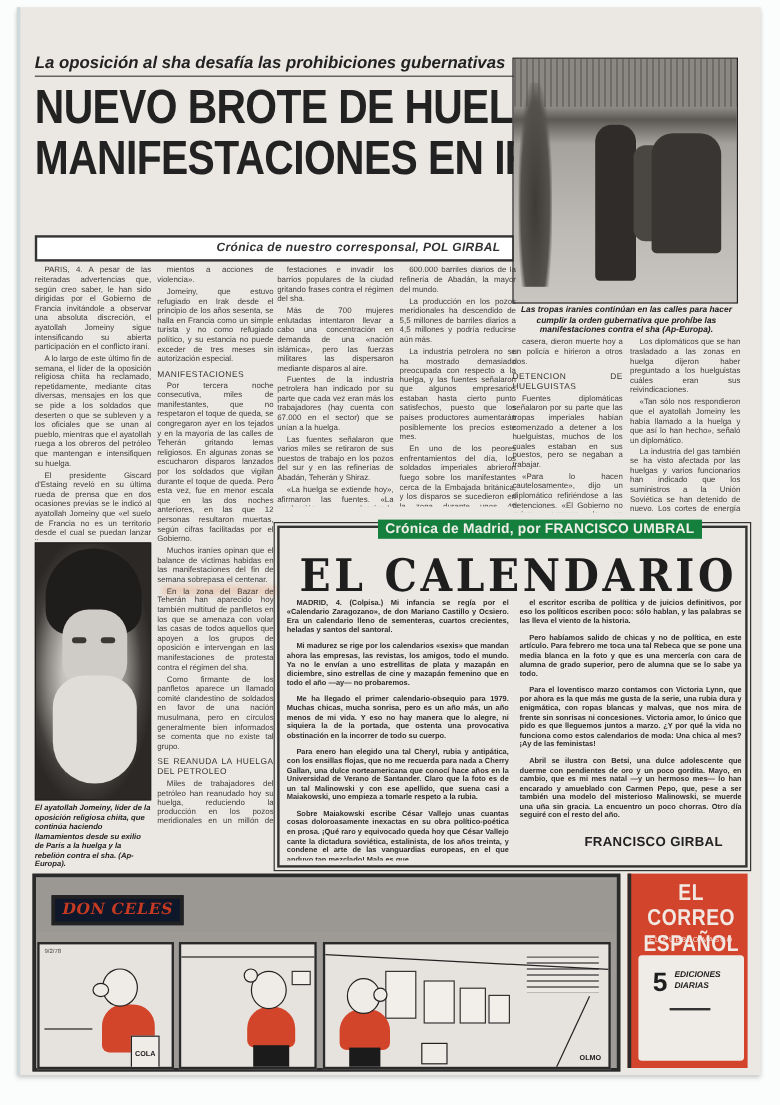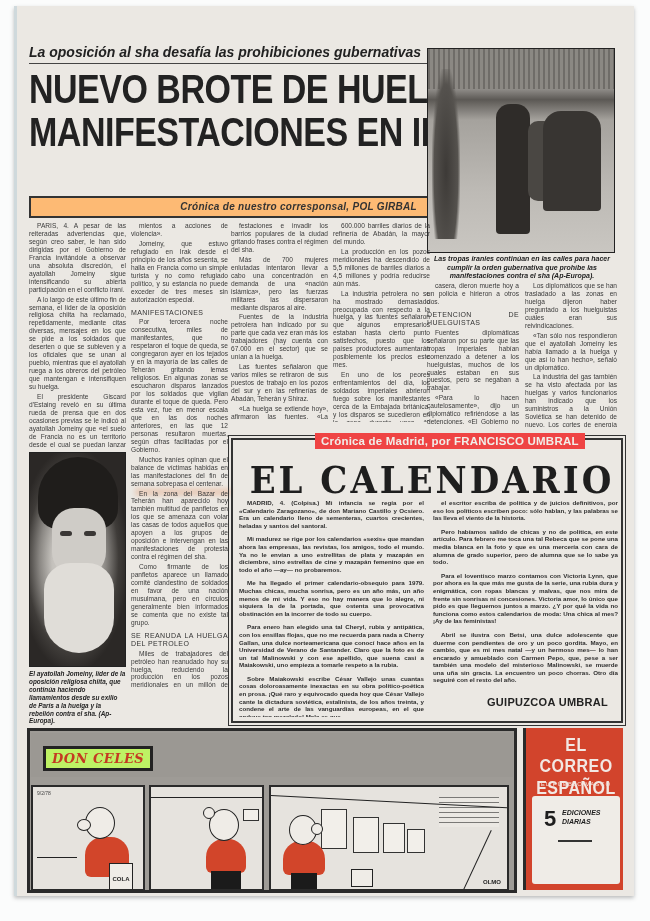--- a/index.html
+++ b/index.html
@@ -4,21 +4,21 @@
 <style>
 *{box-sizing:border-box;margin:0;padding:0}
 html,body{width:650px;height:921px;background:#fbfcfc;overflow:hidden}
 body{font-family:"Liberation Sans",sans-serif;color:#2a2a2a;position:relative}
 .page{position:absolute;left:14px;top:6px;width:620px;height:890px;background:#ebe8e3;box-shadow:0 2px 4px rgba(0,0,0,.25);border-left:3px solid #cfd9dc}
 .abs{position:absolute}
 .kicker{left:12px;top:38px;width:400px;font-weight:bold;font-style:italic;font-size:14px;color:#222;border-bottom:1px solid #444;padding-bottom:3px;white-space:nowrap}
 .headline{left:12px;top:62px;width:405px;font-family:"Liberation Sans",sans-serif;font-weight:bold;font-size:34px;line-height:36px;color:#222;letter-spacing:-.5px;transform:scaleY(1.18);transform-origin:top left;white-space:nowrap}
 .subhead{left:12px;top:148px;width:405px;font-weight:bold;font-size:14.3px;line-height:20px;color:#252525;white-space:nowrap}
 .subhead .l2{padding-left:18px;letter-spacing:.8px}
-.byline-box{left:12px;top:190px;width:400px;height:22px;background:#fdba74;border:2px solid #333;}
+.byline-box{left:12px;top:190px;width:400px;height:22px;background:#ffffff;border:2px solid #333;}
 .byline-box span{position:absolute;right:10px;top:3px;font-style:italic;font-weight:bold;font-size:10px;color:#333;letter-spacing:.3px}
 .photo1{left:410px;top:42px;width:188px;height:205px;border:1px solid #222;background:linear-gradient(180deg,#7f7c78 0%,#8d8a86 20%,#5c5955 25%,#a5a29d 35%,#bdbab5 70%,#c9c6c1 100%);overflow:hidden}
 .photo1 .bldg{position:absolute;left:0;top:0;width:100%;height:40px;background:repeating-linear-gradient(90deg,#6f6c68 0 2px,#8b8883 2px 5px)}
 .photo1 .tree{position:absolute;left:4px;top:20px;width:28px;height:170px;background:radial-gradient(ellipse at 50% 60%,#3d3a37 0%,#55524e 60%,transparent 75%)}
 .photo1 .soldier{position:absolute;left:68px;top:55px;width:34px;height:130px;background:#2f2c29;border-radius:14px 14px 4px 4px}
 .photo1 .man{position:absolute;left:115px;top:62px;width:58px;height:100px;background:#383532;border-radius:18px 18px 4px 4px}
 .photo1 .man2{position:absolute;left:100px;top:72px;width:26px;height:80px;background:#4a4743;border-radius:10px}
 .cap1{left:410px;top:249px;width:190px;font-size:7px;font-weight:bold;font-style:italic;line-height:8.5px;text-align:center;color:#222}
 .col{font-size:6.6px;line-height:7.95px;color:#3a3a3a;text-align:justify;overflow:hidden}
 .col p{text-indent:8px;margin-bottom:2px}
@@ -30,30 +30,30 @@
 .c5{left:410px;top:276px;width:92px;height:145px}
 .c6{left:508px;top:276px;width:92px;height:145px}
 .photo2{left:12px;top:446px;width:97px;height:215px;border:1px solid #222;background:radial-gradient(ellipse at 45% 50%,#d8d5d0 0%,#c4c1bc 28%,#8a8783 45%,#3f3c39 62%,#2b2826 75%),#2b2826;overflow:hidden}
 .photo2 .turban{position:absolute;left:8px;top:4px;width:80px;height:72px;background:#1f1d1b;border-radius:40px 40px 20px 20px}
 .photo2 .face{position:absolute;left:22px;top:55px;width:54px;height:70px;background:#cfccc7;border-radius:22px 22px 26px 26px}
 .photo2 .beard{position:absolute;left:14px;top:110px;width:70px;height:90px;background:#e0ddd8;border-radius:30px 30px 40px 40px}
 .photo2 .eye1,.photo2 .eye2{position:absolute;top:78px;width:12px;height:5px;background:#3a3735;border-radius:3px}
 .photo2 .eye1{left:30px}.photo2 .eye2{left:54px}
 .cap2{left:12px;top:664px;width:97px;font-size:6.4px;line-height:7.9px;font-weight:bold;font-style:italic;color:#222}
 .umbral-box{left:214px;top:432px;width:392px;height:285px;border:2px solid #333;outline:1px solid #333;outline-offset:2px}
-.umbral-tag{left:298px;top:427px;background:#ef4444;color:#f0eee9;font-weight:bold;font-size:11.5px;padding:2px 6px;white-space:nowrap;letter-spacing:.2px}
+.umbral-tag{left:298px;top:427px;background:#15803d;color:#f0eee9;font-weight:bold;font-size:11.5px;padding:2px 6px;white-space:nowrap;letter-spacing:.2px}
 .calendario{left:230px;top:452px;width:370px;font-family:"DejaVu Serif",serif;font-weight:bold;font-size:34px;letter-spacing:3px;color:#1e1e1e;text-align:center;transform:scaleY(1.1);transform-origin:top center;white-space:nowrap}
 .ucol{font-size:6.2px;line-height:7.6px;color:#2e2e2e;text-align:justify;font-weight:bold;overflow:hidden}
 .ucol p{margin-bottom:6px;text-indent:8px}
 .u1{left:222px;top:493px;width:185px;height:218px}
 .u2{left:416px;top:493px;width:185px;height:190px}
 .signature{left:470px;top:690px;font-weight:bold;font-size:11px;color:#222;letter-spacing:.3px}
 .comic-frame{left:10px;top:722px;width:490px;height:165px;border:3px solid #2a2a2a;background:#9e9b96}
 .comic-header{left:14px;top:727px;width:482px;height:44px;background:#9b9893}
-.donceles{left:26px;top:740px;background:#bef264;border:3px solid #222;color:#c43a22;font-family:"DejaVu Serif",serif;font-weight:bold;font-style:italic;font-size:13px;padding:2px 6px;letter-spacing:.5px}
+.donceles{left:26px;top:740px;background:#0f172a;border:3px solid #222;color:#c43a22;font-family:"DejaVu Serif",serif;font-weight:bold;font-style:italic;font-size:13px;padding:2px 6px;letter-spacing:.5px}
 .porolmo{left:384px;top:740px;background:#e3dfd8;border:3px solid #222;color:#c43a22;font-family:"DejaVu Serif",serif;font-weight:bold;font-style:italic;font-size:13px;padding:2px 8px}
 .panel{top:779px;height:106px;background:#e6e3de;border:2px solid #2a2a2a;overflow:hidden}
 .p1{left:14px;width:114px}
 .p2{left:132px;width:115px}
 .p3{left:252px;width:240px}
 .char{position:absolute;background:#d2452a;border-radius:18px 18px 6px 6px}
 .head{position:absolute;background:#efece7;border:1.5px solid #222;border-radius:50%}
 .pants{position:absolute;background:#1b1b1b}
 .cola{position:absolute;border:1.5px solid #222;background:#efece7;font-size:6px;font-weight:bold;text-align:center;color:#222}
 .wall{position:absolute;background:repeating-linear-gradient(0deg,#efece7 0 4px,#222 4px 5px);opacity:.55}
@@ -164,21 +164,21 @@
     <p>Para enero han elegido una tal Cheryl, rubia y antipática, con los ensillas flojas, que no me recuerda para nada a Cherry Gallan, una dulce norteamericana que conocí hace años en la Universidad de Verano de Santander. Claro que la foto es de un tal Malinowski y con ese apellido, que suena casi a Maiakowski, uno empieza a tomarle respeto a la rubia.</p>
     <p>Sobre Maiakowski escribe César Vallejo unas cuantas cosas doloroasamente inexactas en su obra político-poética en prosa. ¡Qué raro y equivocado queda hoy que César Vallejo cante la dictadura soviética, estalinista, de los años treinta, y condene el arte de las vanguardias europeas, en el que anduvo tan mezclado! Mala es que</p>
   </div>
   <div class="abs ucol u2">
     <p>el escritor escriba de política y de juicios definitivos, por eso los políticos escriben poco: sólo hablan, y las palabras se las lleva el viento de la historia.</p>
     <p>Pero habíamos salido de chicas y no de política, en este artículo. Para febrero me toca una tal Rebeca que se pone una media blanca en la foto y que es una mercería con cara de alumna de grado superior, pero de alumna que se lo sabe ya todo.</p>
     <p>Para el loventisco marzo contamos con Victoria Lynn, que por ahora es la que más me gusta de la serie, una rubia dura y enigmática, con ropas blancas y malvas, que nos mira de frente sin sonrisas ni concesiones. Victoria amor, lo único que pido es que lleguemos juntos a marzo. ¿Y por qué la vida no funciona como estos calendarios de moda: Una chica al mes? ¡Ay de las feministas!</p>
     <p>Abril se ilustra con Betsi, una dulce adolescente que duerme con pendientes de oro y un poco gordita. Mayo, en cambio, que es mi mes natal —y un hermoso mes— lo han encarado y amueblado con Carmen Pepo, que, pese a ser también una modelo del misterioso Malinowski, se muerde una uña sin gracia. La encuentro un poco chorras. Otro día seguiré con el resto del año.</p>
 
   </div>
-  <div class="abs signature">GUIPUZCOA UMBRAL</div>
+  <div class="abs signature">FRANCISCO GIRBAL</div>
 
   <div class="abs comic-frame"></div>
   <div class="abs comic-header"></div>
   <div class="abs donceles">DON CELES</div>
 
   <div class="abs panel p1">
     <span class="tiny" style="left:4px;top:3px">9/2/78</span>
     <div class="char" style="left:52px;top:50px;width:44px;height:40px"></div>
     <div class="head" style="left:52px;top:20px;width:30px;height:32px"></div>
     <div class="head" style="left:44px;top:32px;width:14px;height:12px"></div>

